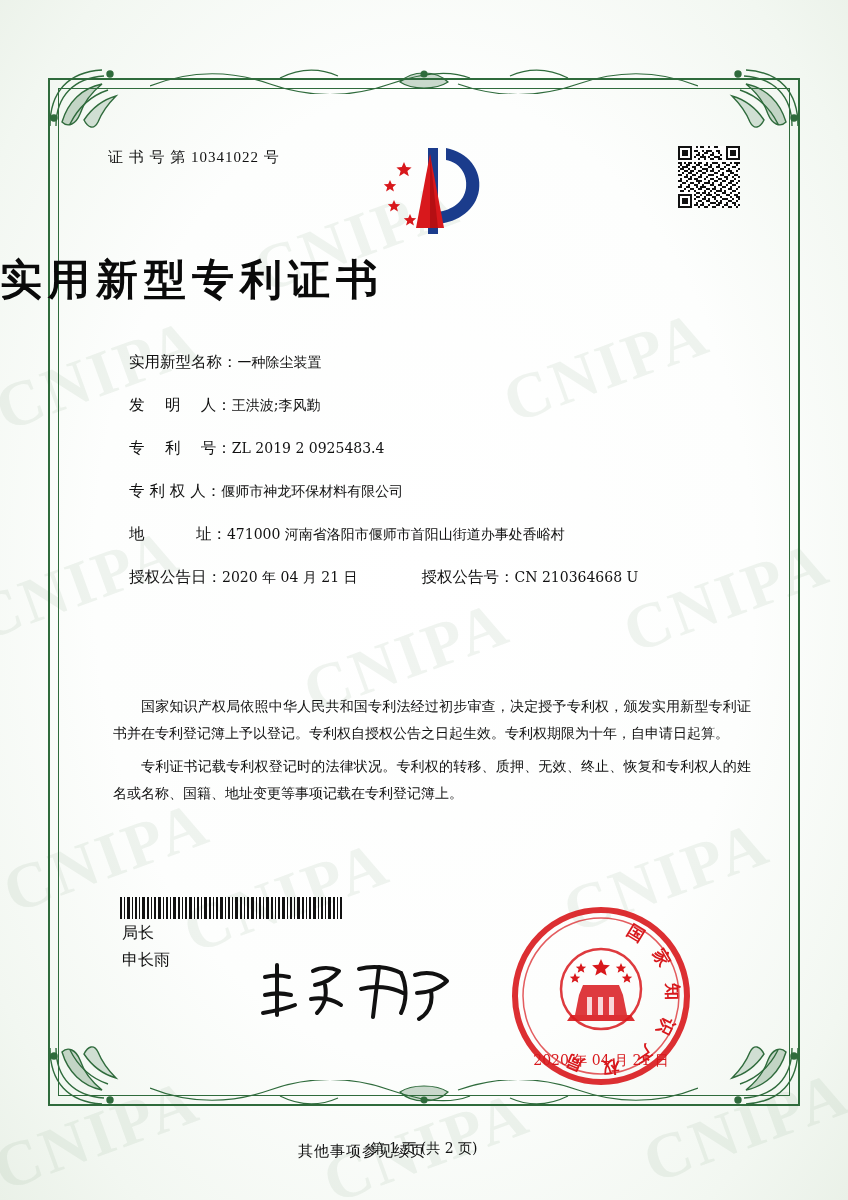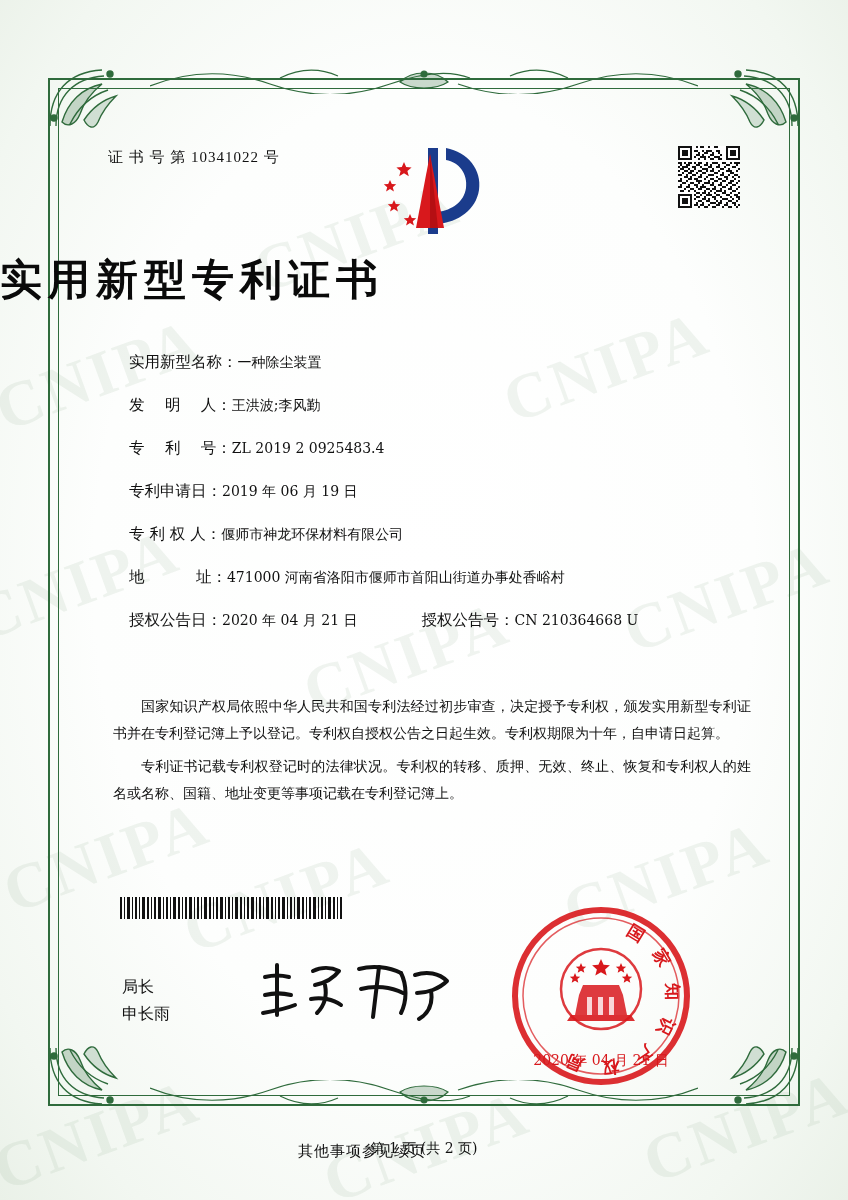--- a/index.html
+++ b/index.html
@@ -167,22 +167,22 @@
   
   .seal {
     position: absolute;
     left: 508px; top: 903px;
     width: 186px; height: 186px;
   }
 
   
   .sig-label {
     position: absolute;
-    left: 122px; top: 975px;
-    font-family: Liberation Mono, monospace;
+    left: 122px; top: 919px;
+    font-family: Liberation Serif, serif;
     font-size: 16px;
     line-height: 27px;
     color: #111;
   }
   .sig-script {
     position: absolute;
     left: 255px; top: 955px;
     width: 200px; height: 70px;
   }
 
@@ -537,24 +537,20 @@
     </div>
     <div class="field-row">
       <span class="f-label">发　 明 　人：</span>
       <span class="f-value">王洪波;李风勤</span>
     </div>
     <div class="field-row">
       <span class="f-label">专　 利 　号：</span>
       <span class="f-value">ZL 2019 2 0925483.4</span>
     </div>
     <div class="field-row">
-      <span class="f-label">专利申请日：</span>
-      <span class="f-value">2019 年 06 月 19 日</span>
-    </div>
-    <div class="field-row">
       <span class="f-label">专 利 权 人：</span>
       <span class="f-value">偃师市神龙环保材料有限公司</span>
     </div>
     <div class="field-row">
       <span class="f-label">地　　　 址：</span>
       <span class="f-value">471000 河南省洛阳市偃师市首阳山街道办事处香峪村</span>
     </div>
     <div class="field-row">
       <span class="f-label">授权公告日：</span>
       <span class="f-value">2020 年 04 月 21 日</span>

